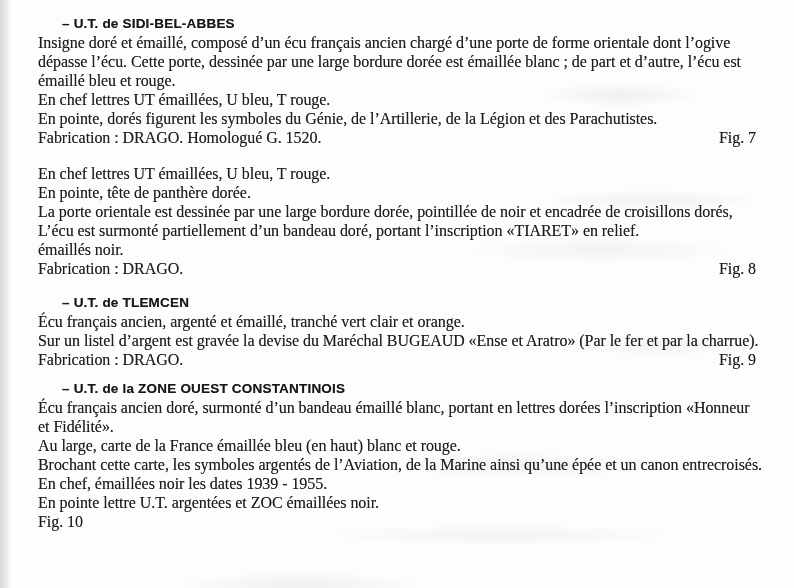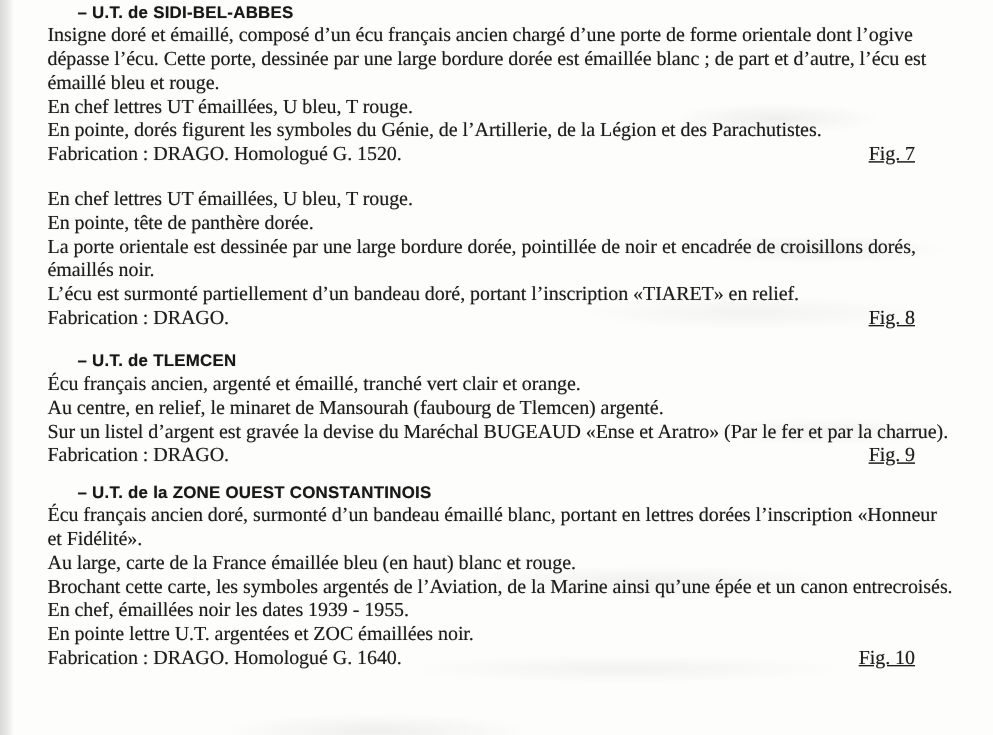--- a/index.html
+++ b/index.html
@@ -32,21 +32,21 @@
   }
   .scan-edge {
     position: absolute;
     left: 0; top: 0;
     width: 11px; height: 100%;
     background: linear-gradient(to right, #d9d9d9 0%, #e9e9e8 55%, rgba(233,233,232,0) 100%);
   }
   .page {
     position: absolute;
     left: 38px;
-    top: 0;
+    top: 14px;
     width: 720px;
   }
   .section + .section.s2 { margin-top: 17px; }
   .section + .section.s3 { margin-top: 15px; }
   .section + .section.s4 { margin-top: 10px; }
   .heading {
     font-family: "Liberation Sans", sans-serif;
     font-weight: bold;
     font-size: 13.5px;
     line-height: 19px;
@@ -63,23 +63,22 @@
     white-space: nowrap;
     text-shadow: 0 0 0.6px rgba(20,20,20,0.5);
   }
   .fab-row {
     display: flex;
     justify-content: space-between;
     align-items: flex-start;
     line-height: 19px;
   }
   .fab-row .fig {
-    margin-right: 26px;
+    margin-right: 2px;
     white-space: nowrap;
-    text-decoration: underline;
   }
 </style>
 </head>
 <body>
 
 <div class="scan-edge"></div>
 
 <div class="page">
 
   <div class="section s1">
@@ -92,46 +91,44 @@
     <div class="fab-row">
       <span class="line">Fabrication : DRAGO. Homologué G. 1520.</span>
       <span class="line fig">Fig. 7</span>
     </div>
   </div>
 
   <div class="section s2">
     <div class="line">En chef lettres UT émaillées, U bleu, T rouge.</div>
     <div class="line">En pointe, tête de panthère dorée.</div>
     <div class="line">La porte orientale est dessinée par une large bordure dorée, pointillée de noir et encadrée de croisillons dorés,</div>
+    <div class="line">L’écu est surmonté partiellement d’un bandeau doré, portant l’inscription «TIARET» en relief.</div>
     <div class="line">émaillés noir.</div>
-    <div class="line">L’écu est surmonté partiellement d’un bandeau doré, portant l’inscription «TIARET» en relief.</div>
     <div class="fab-row">
       <span class="line">Fabrication : DRAGO.</span>
       <span class="line fig">Fig. 8</span>
     </div>
   </div>
 
   <div class="section s3">
     <div class="heading">– U.T. de TLEMCEN</div>
     <div class="line">Écu français ancien, argenté et émaillé, tranché vert clair et orange.</div>
-    <div class="line">Au centre, en relief, le minaret de Mansourah (faubourg de Tlemcen) argenté.</div>
     <div class="line">Sur un listel d’argent est gravée la devise du Maréchal BUGEAUD «Ense et Aratro» (Par le fer et par la charrue).</div>
     <div class="fab-row">
       <span class="line">Fabrication : DRAGO.</span>
       <span class="line fig">Fig. 9</span>
     </div>
   </div>
 
   <div class="section s4">
     <div class="heading">– U.T. de la ZONE OUEST CONSTANTINOIS</div>
     <div class="line">Écu français ancien doré, surmonté d’un bandeau émaillé blanc, portant en lettres dorées l’inscription «Honneur</div>
     <div class="line">et Fidélité».</div>
     <div class="line">Au large, carte de la France émaillée bleu (en haut) blanc et rouge.</div>
     <div class="line">Brochant cette carte, les symboles argentés de l’Aviation, de la Marine ainsi qu’une épée et un canon entrecroisés.</div>
     <div class="line">En chef, émaillées noir les dates 1939 - 1955.</div>
     <div class="line">En pointe lettre U.T. argentées et ZOC émaillées noir.</div>
     <div class="fab-row">
-      <span class="line">Fabrication : DRAGO. Homologué G. 1640.</span>
       <span class="line fig">Fig. 10</span>
     </div>
   </div>
 
 </div>
 
 </body></html>

